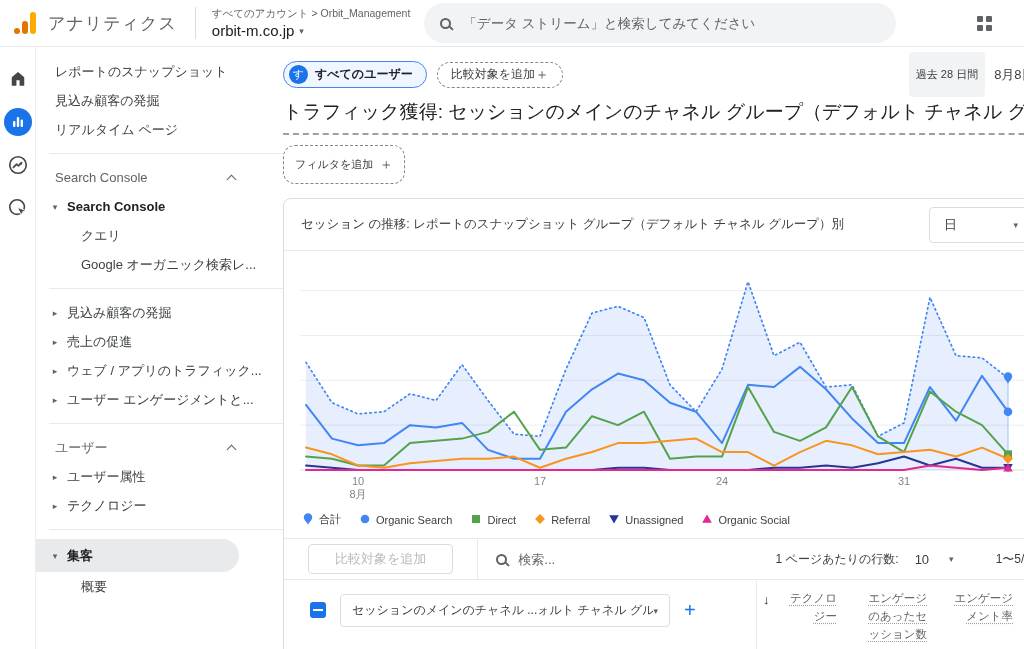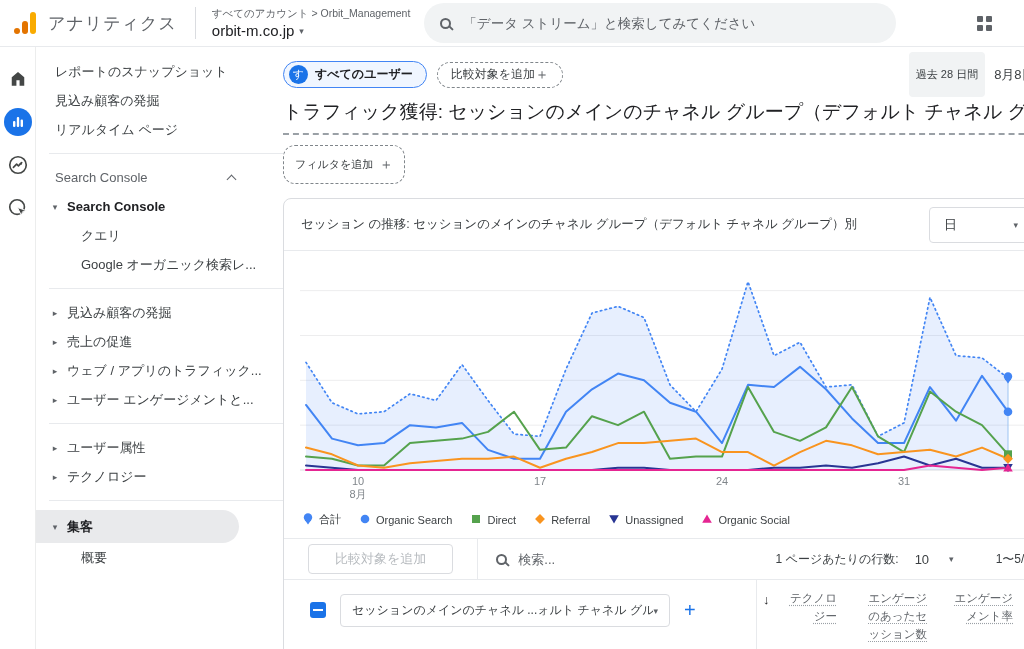--- a/index.html
+++ b/index.html
@@ -214,20 +214,24 @@
     </div>
     <div class="nav-row nav-parent">
       <span class="tri">▸</span>
       <span class="lbl">ウェブ / アプリのトラフィック...</span>
     </div>
     <div class="nav-row nav-parent">
       <span class="tri">▸</span>
       <span class="lbl">ユーザー エンゲージメントと...</span>
     </div>
     <div class="nav-divider"></div>
+    <div class="nav-row nav-section">
+      <span class="lbl">ユーザー</span>
+      <span class="chev-up"></span>
+    </div>
     <div class="nav-row nav-parent">
       <span class="tri">▸</span>
       <span class="lbl">ユーザー属性</span>
     </div>
     <div class="nav-row nav-parent">
       <span class="tri">▸</span>
       <span class="lbl">テクノロジー</span>
     </div>
     <div class="nav-divider"></div>
     <div class="nav-row nav-parent open selected">
@@ -261,21 +265,21 @@
     </div>
 
     <div class="filter-chip">
       <span>フィルタを追加</span>
       <span class="plus">＋</span>
     </div>
 
     
     <section class="card">
       <div class="card-header">
-        <div class="card-title">セッション の推移: セッションのメインのチャネル グループ（デフォルト チャネル グループ）別</div>
+        <div class="card-title">セッション の推移: レポートのスナップショット グループ（デフォルト チャネル グループ）別</div>
         <div class="granularity">
           <span>日</span>
           <span class="caret">▾</span>
         </div>
       </div>
 
       <div class="chart-wrap">
         <svg id="trend" width="724" height="248">
             <line x1="0" y1="168.1578947368421" x2="724" y2="168.1578947368421" stroke="#ededee" stroke-width="1"></line>
             <line x1="0" y1="123.31578947368422" x2="724" y2="123.31578947368422" stroke="#ededee" stroke-width="1"></line>

